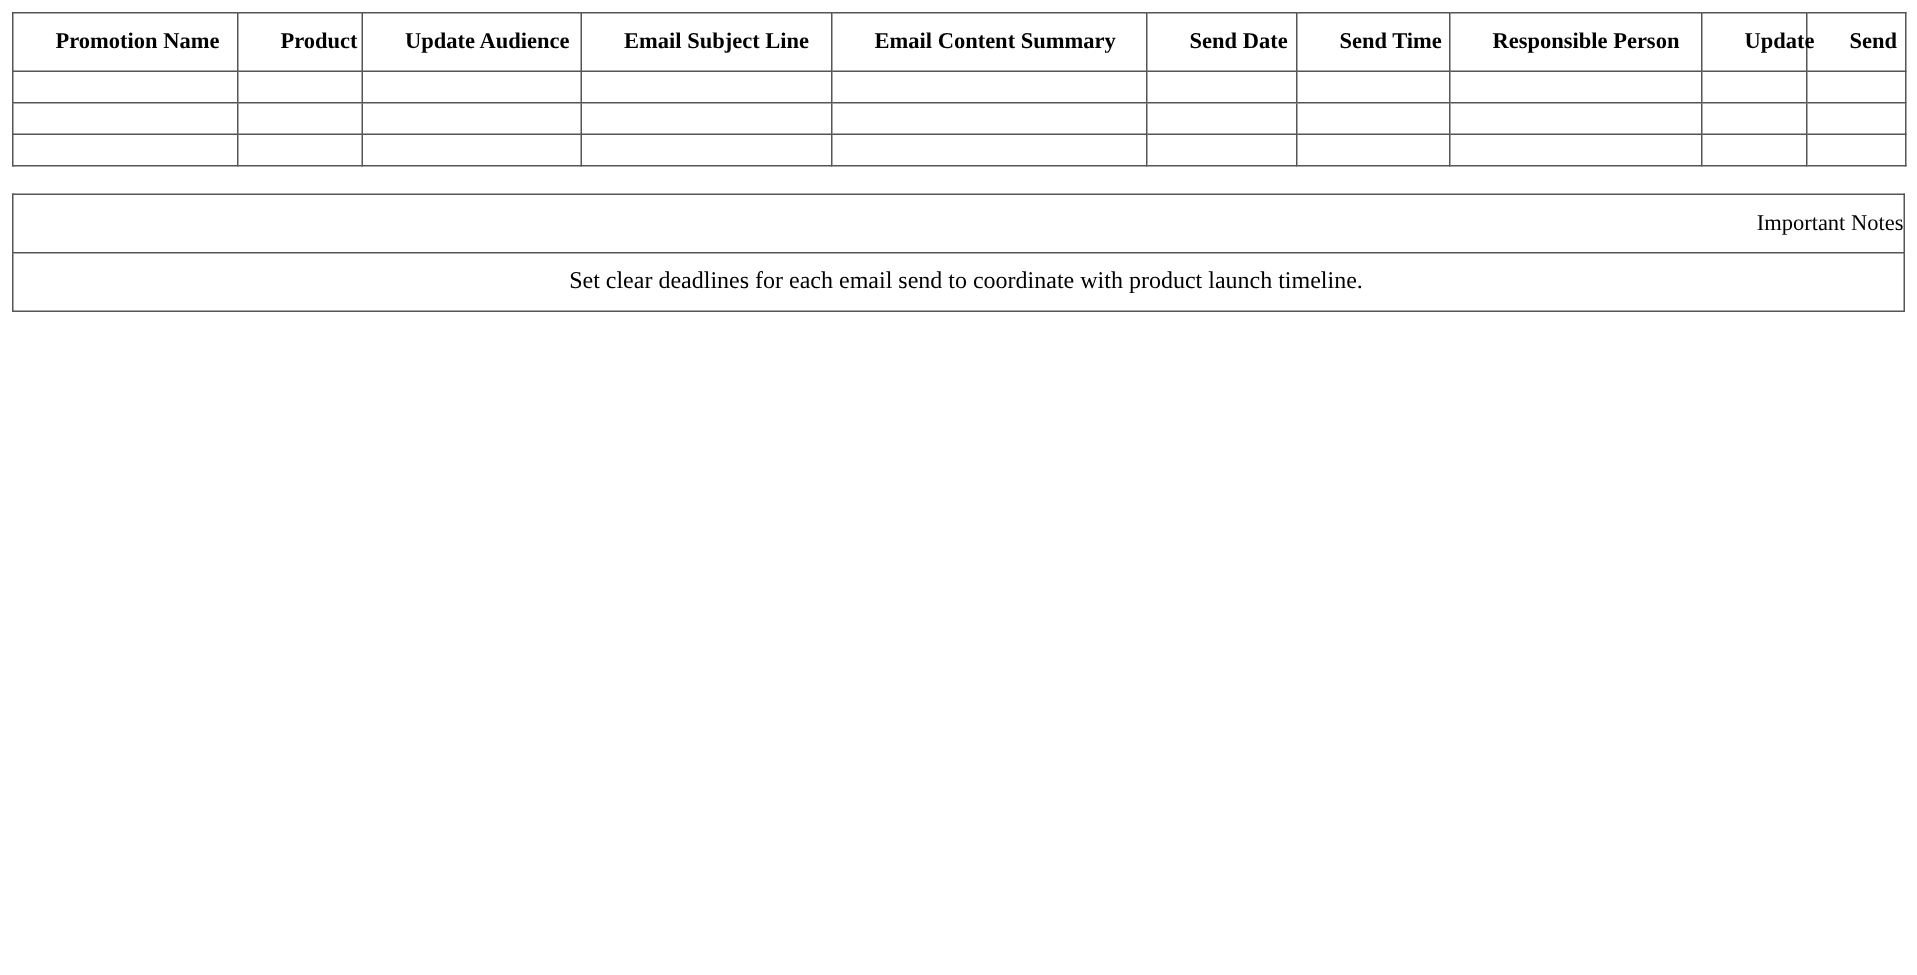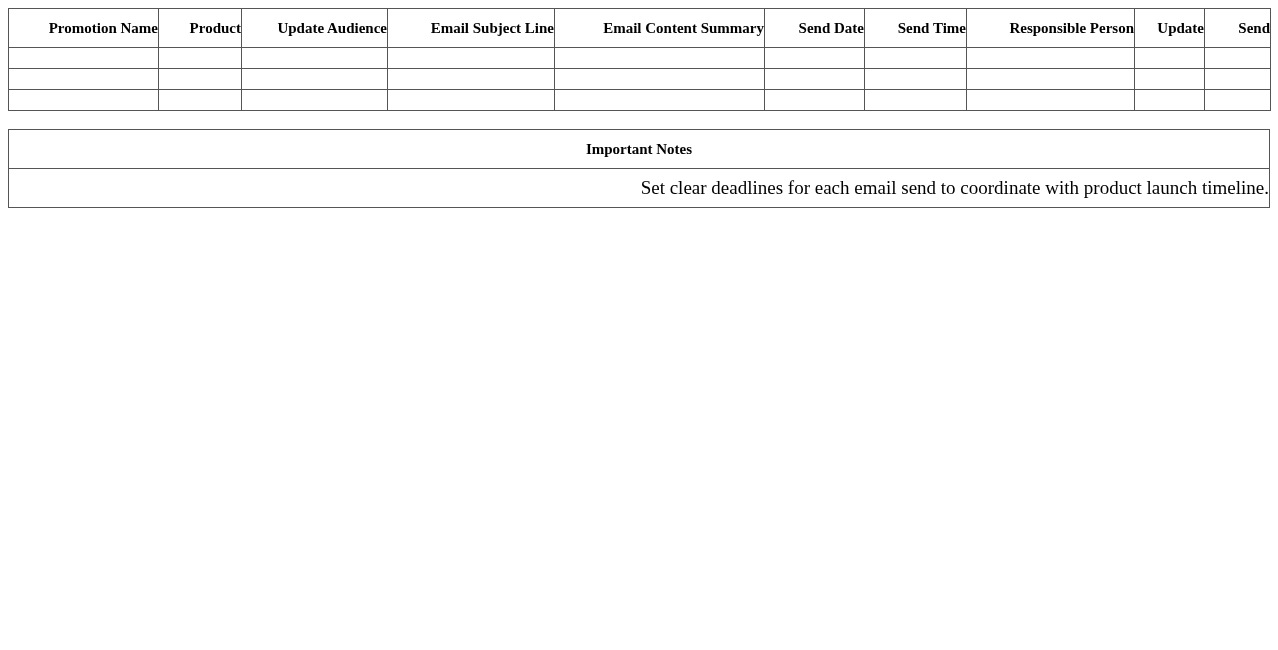--- a/index.html
+++ b/index.html
@@ -26,44 +26,45 @@
       border: 1px solid #555555;
       padding: 0;
     }
     #schedule-table {
       top: 8px;
       width: 1262px;
     }
     #schedule-table th {
       height: 38px;
       font-weight: bold;
-      text-align: right;
+      text-align: left;
       vertical-align: middle;
       font-size: 15px;
+      padding-left: 28px;
     }
     #schedule-table td {
       height: 20px;
     }
     #notes-table {
       top: 129px;
       width: 1262px;
     }
     #notes-table th {
       height: 38px;
-      font-weight: bold;
-      text-align: center;
+      font-weight: normal;
+      text-align: right;
       vertical-align: middle;
       font-size: 15px;
     }
     #notes-table td {
       height: 38px;
-      text-align: right;
+      text-align: center;
       vertical-align: middle;
       padding-left: 10px;
-      font-size: 19px;
+      font-size: 16px;
     }
   </style>
 </head>
 <body>
 
 <table id="schedule-table">
   <colgroup>
     <col style="width:150px">
     <col style="width:83px">
     <col style="width:146px">

